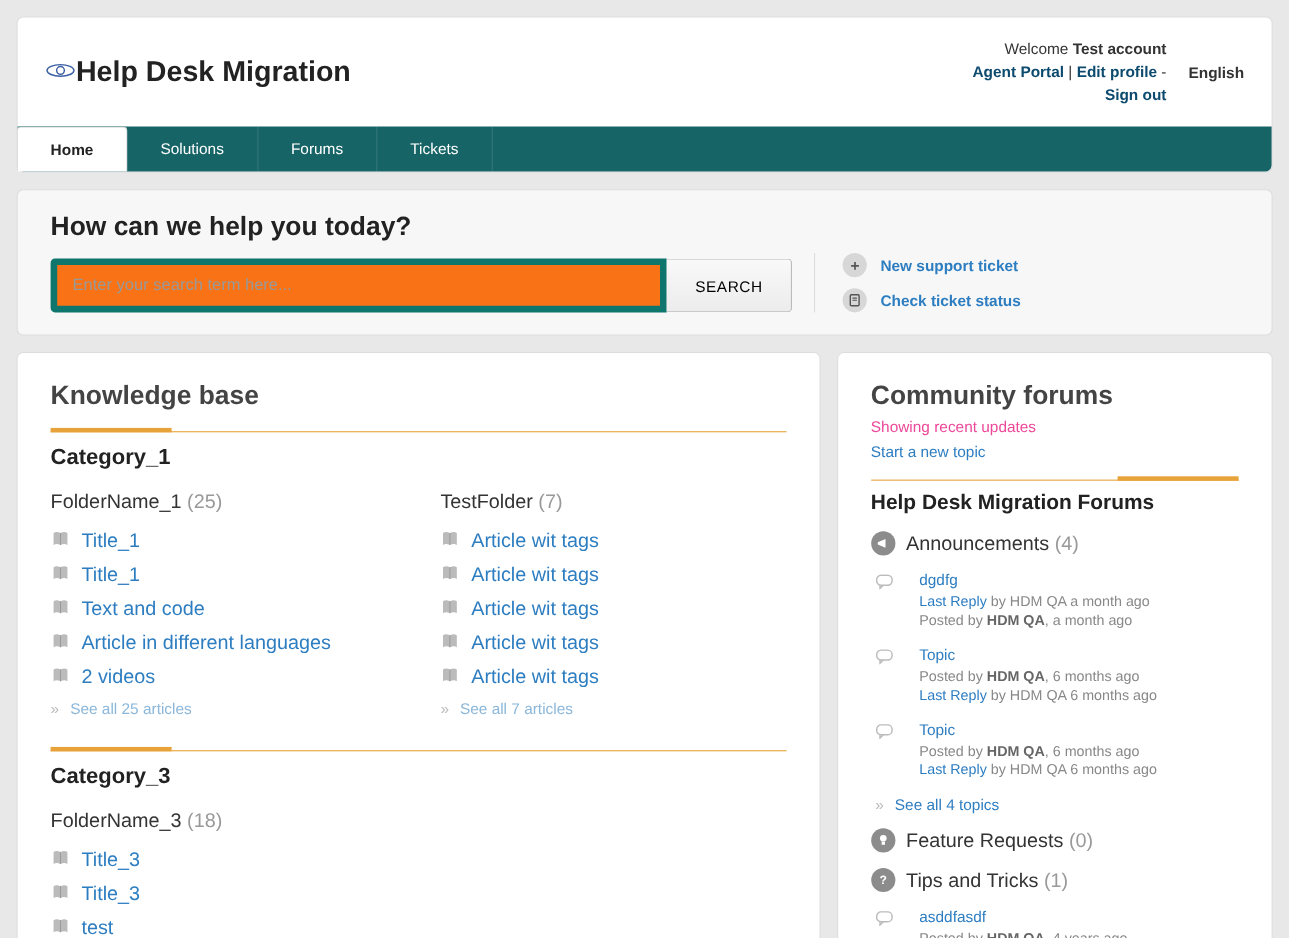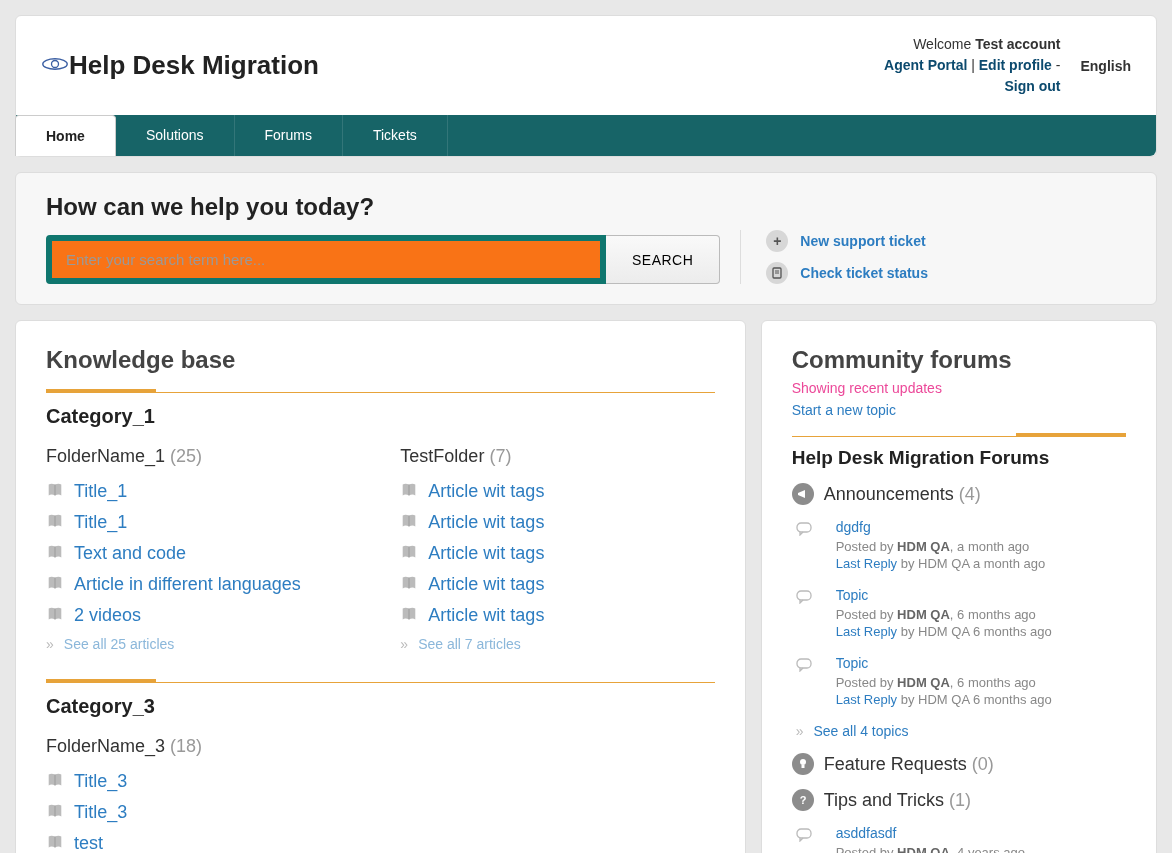--- a/index.html
+++ b/index.html
@@ -278,22 +278,22 @@
             <span class="forum-sec-name"><span>Announcements</span> <span class="cnt">(4)</span></span>
           </div>
           <div class="topic">
             <div class="topic-row">
               <span class="topic-icon"><svg viewBox="0 0 16 14">
                   <rect x="1" y="1" width="14" height="9" rx="4" fill="none" stroke="#bbb" stroke-width="1.3"></rect>
                   <path d="M4 10 L4 13 L7 10" fill="none" stroke="#bbb" stroke-width="1.3"></path>
                 </svg></span>
               <div class="topic-body">
                 <div class="topic-title">dgdfg</div>
+                <div class="topic-meta"><span class="lr">Last Reply</span> by HDM QA a month ago</div>
                 <div class="topic-meta">Posted by <b>HDM QA</b>, a month ago</div>
-                <div class="topic-meta"><span class="lr">Last Reply</span> by HDM QA a month ago</div>
               </div>
             </div>
           </div>
           <div class="topic">
             <div class="topic-row">
               <span class="topic-icon"><svg viewBox="0 0 16 14">
                   <rect x="1" y="1" width="14" height="9" rx="4" fill="none" stroke="#bbb" stroke-width="1.3"></rect>
                   <path d="M4 10 L4 13 L7 10" fill="none" stroke="#bbb" stroke-width="1.3"></path>
                 </svg></span>
               <div class="topic-body">

